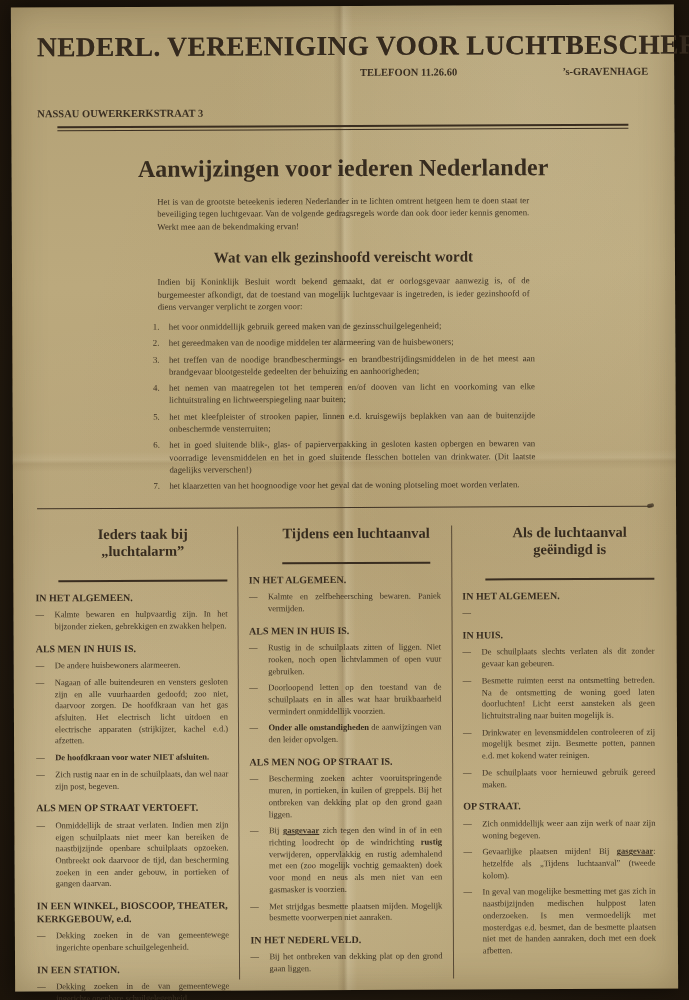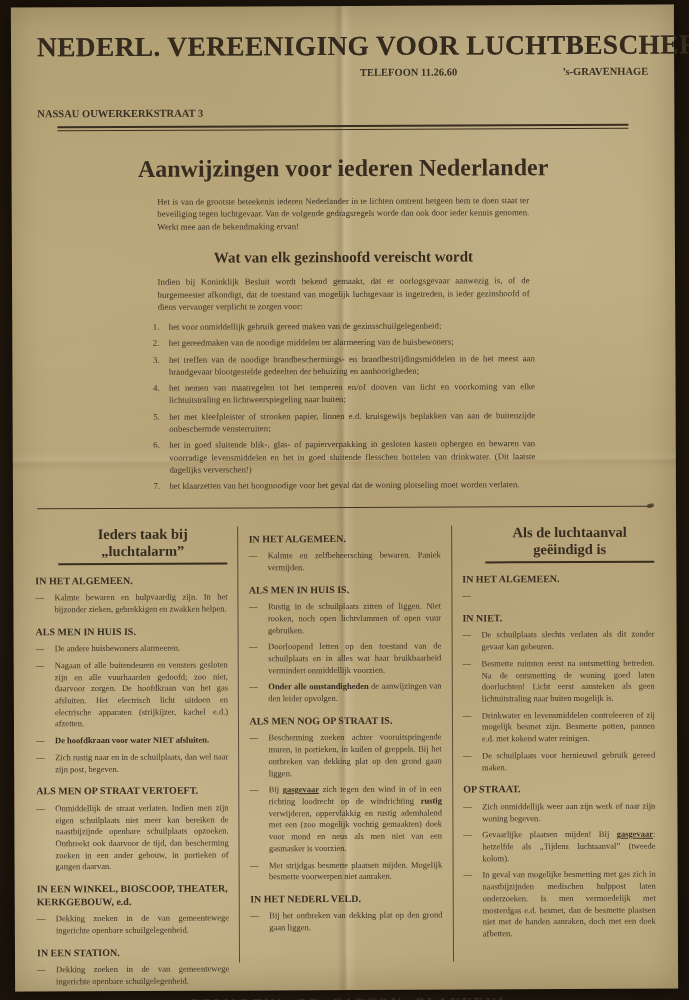--- a/index.html
+++ b/index.html
@@ -38,21 +38,21 @@
   .numlist{width:382px;margin:7px auto 0;padding:0;list-style:none;}
   .numlist li{display:flex;margin-top:4px;font-size:8.8px;line-height:1.4;}
   .numlist .num{flex:none;width:16px;}
   .numlist .txt{flex:1;text-align:justify;}
   .midrule{margin:15px 24px 0;border-top:1.5px solid #413426;position:relative;}
   .midrule:after{content:"";position:absolute;right:-2px;top:-3px;width:7px;height:4px;background:#413426;border-radius:2px;transform:rotate(-12deg);opacity:.8;}
   .columns{display:flex;padding:15px 12px 0;}
   .col{flex:1 1 0;padding:0 10px;min-width:0;}
   .vdiv{width:1.3px;flex:none;background:#483a2a;align-self:stretch;margin-top:3px;margin-bottom:24px;opacity:.85;}
   .col-title{text-align:center;font-size:14.5px;font-weight:bold;color:#372c1f;margin:2px 0 2px;}
-  .col-title span{display:inline-block;border-bottom:2.2px solid #392d20;padding-bottom:3px;margin-left:23px;}
+  .col-title span{display:inline-block;border-bottom:2.2px solid #392d20;padding-bottom:20px;margin-left:23px;}
   .sec-h{font-size:10px;font-weight:bold;margin-top:10px;color:#382d20;line-height:1.25;}
   .item{display:flex;margin-top:5px;font-size:8.5px;line-height:1.38;}
   .dash{flex:none;width:19px;font-weight:bold;}
   .itxt{flex:1;text-align:justify;min-width:0;}
   .itxt b{color:#34291d;}
   .u{text-decoration:underline;font-weight:bold;}
   .footer{margin-top:9px;text-align:center;font-size:16px;font-weight:bold;font-style:italic;
     letter-spacing:1.2px;word-spacing:7px;color:#3a2e21;}
 </style>
 </head>
@@ -147,20 +147,21 @@
           <span class="itxt">Dekking zoeken in de van gemeentewege ingerichte openbare schuilgelegenheid.</span>
         </div>
         <div class="sec-h">IN EEN STATION.</div>
         <div class="item">
           <span class="dash">—</span>
           <span class="itxt">Dekking zoeken in de van gemeentewege ingerichte openbare schuilgelegenheid.</span>
         </div>
       </div>
       <div class="vdiv"></div>
       <div class="col">
+        <div class="col-title"><span>Tijdens een luchtaanval</span></div>
         <div class="sec-h">IN HET ALGEMEEN.</div>
         <div class="item">
           <span class="dash">—</span>
           <span class="itxt">Kalmte en zelfbeheersching bewaren. Paniek vermijden.</span>
         </div>
         <div class="sec-h">ALS MEN IN HUIS IS.</div>
         <div class="item">
           <span class="dash">—</span>
           <span class="itxt">Rustig in de schuilplaats zitten of liggen. Niet rooken, noch open lichtvlammen of open vuur gebruiken.</span>
         </div>
@@ -191,21 +192,21 @@
           <span class="itxt">Bij het ontbreken van dekking plat op den grond gaan liggen.</span>
         </div>
       </div>
       <div class="vdiv"></div>
       <div class="col">
         <div class="col-title"><span>Als de luchtaanval geëindigd is</span></div>
         <div class="sec-h">IN HET ALGEMEEN.</div>
         <div class="item">
           <span class="dash">—</span>
         </div>
-        <div class="sec-h">IN NIET.</div>
+        <div class="sec-h">IN HUIS.</div>
         <div class="item">
           <span class="dash">—</span>
           <span class="itxt">De schuilplaats slechts verlaten als dit zonder gevaar kan gebeuren.</span>
         </div>
         <div class="item">
           <span class="dash">—</span>
           <span class="itxt">Besmette ruimten eerst na ontsmetting betreden. Na de ontsmetting de woning goed laten doorluchten! Licht eerst aansteken als geen lichtuitstraling naar buiten mogelijk is.</span>
         </div>
         <div class="item">
           <span class="dash">—</span>

